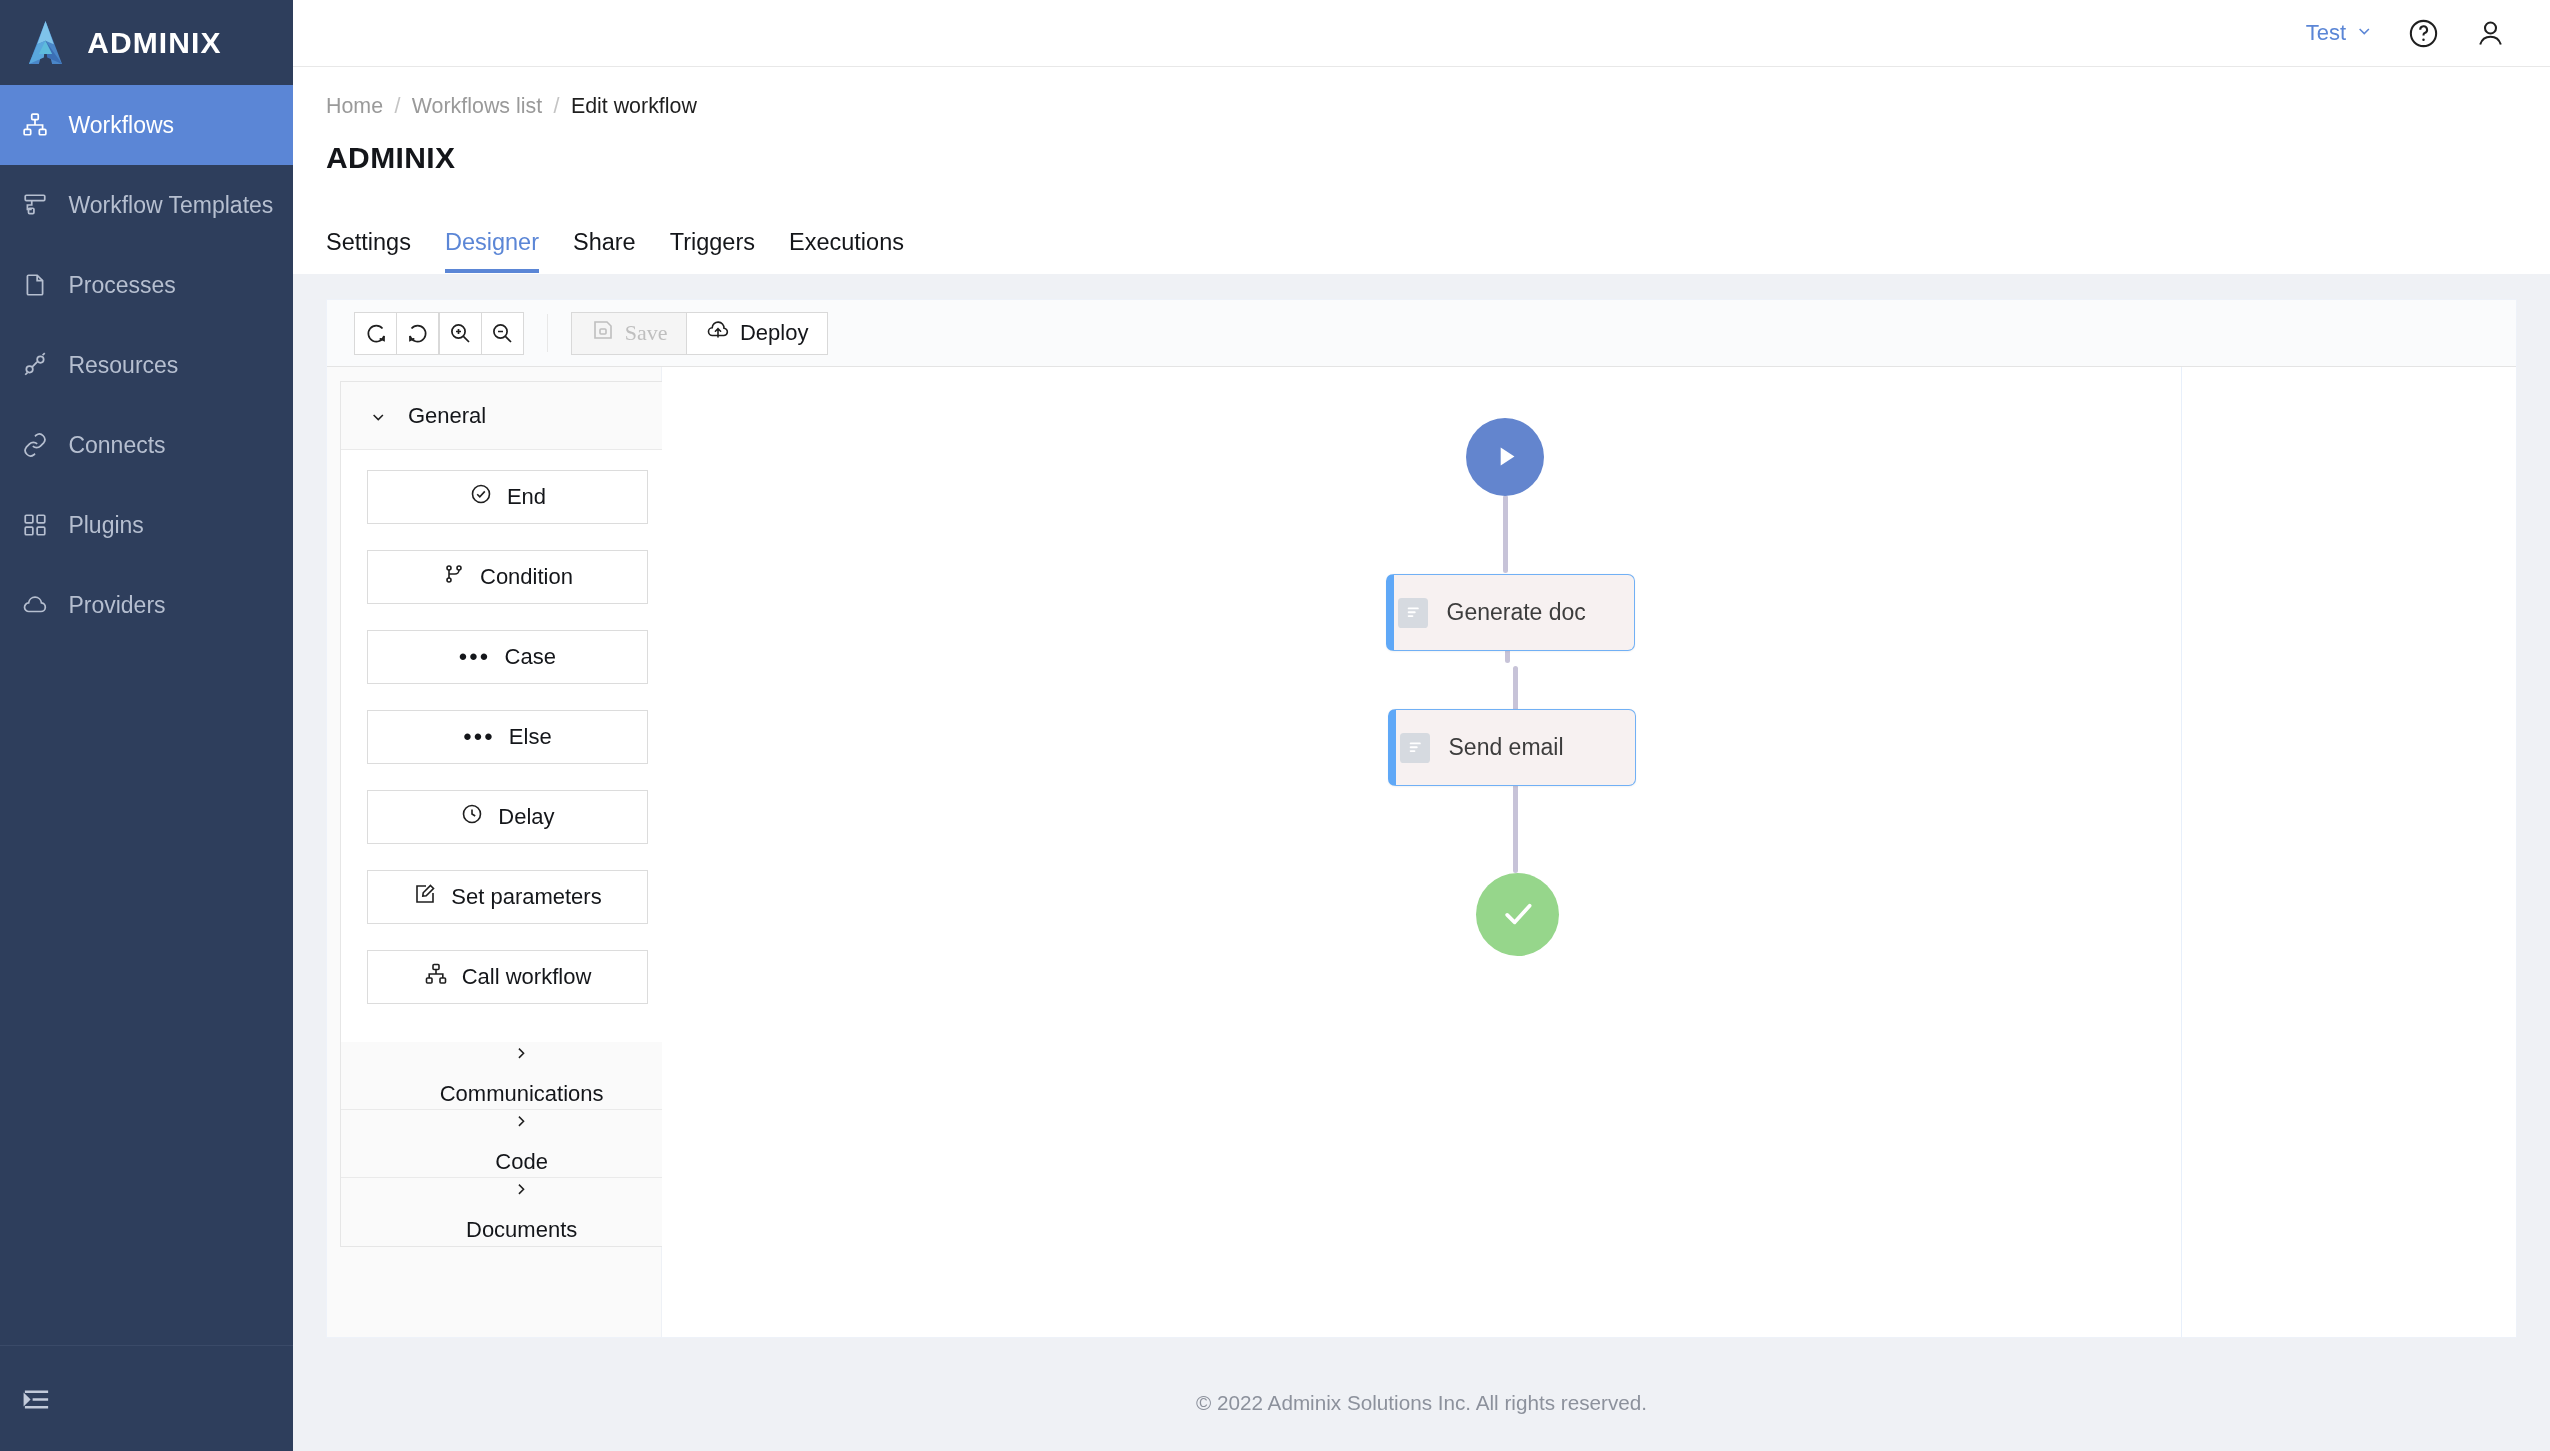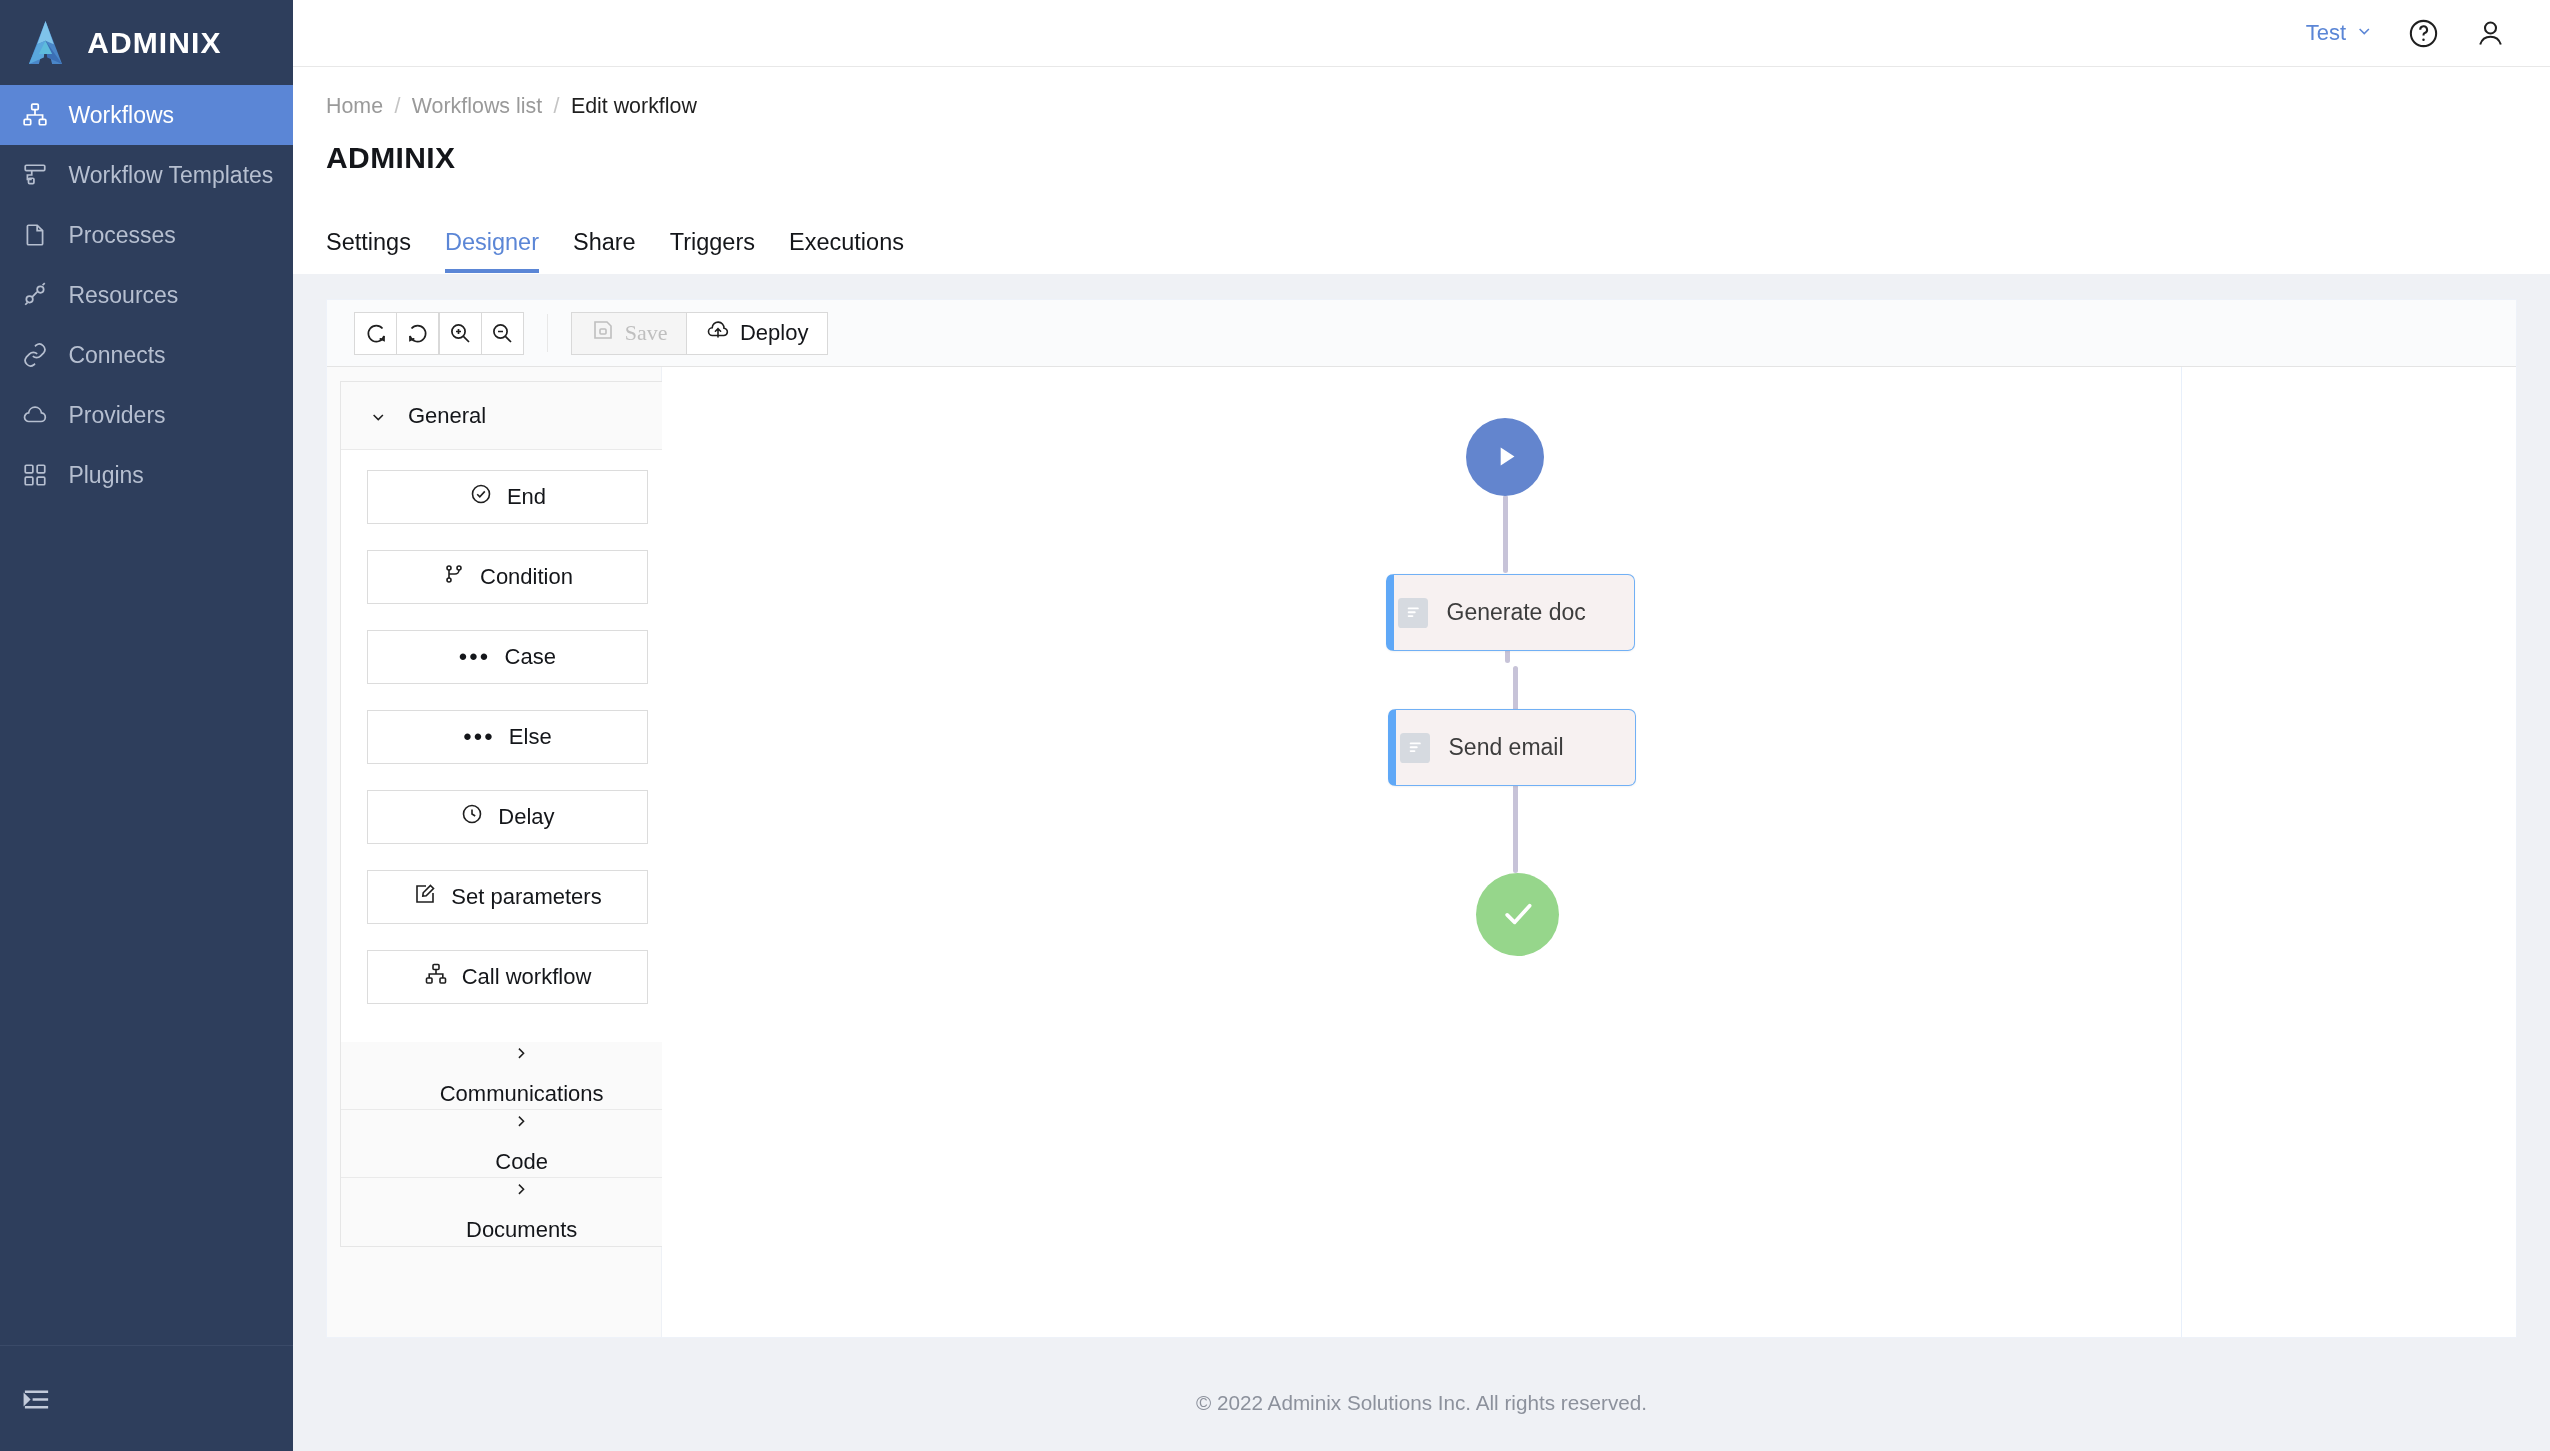--- a/index.html
+++ b/index.html
@@ -21,21 +21,21 @@
     height: 85px; display: flex; align-items: center;
     padding-left: 18.5px; gap: 15.7px; flex: 0 0 auto;
   }
   #brand-logo { width: 53px; height: 53px; flex: 0 0 auto; }
   #brand-text {
     color: #ffffff; font-size: 30px; font-weight: 700;
     letter-spacing: 1.1px;
   }
   #nav { margin-top: 0; flex: 1 1 auto; }
   .nav-item {
-    height: 60px; display: flex; align-items: center;
+    height: 80px; display: flex; align-items: center;
     padding-left: 21.4px; gap: 20px;
     color: #b6bfd0; font-size: 23px; cursor: pointer;
   }
   .nav-item.active { background: #5b86d6; color: #ffffff; }
   .nav-ico { width: 27px; height: 27px; flex: 0 0 auto; display:flex; align-items:center; justify-content:center; }
   .nav-ico svg { width: 26px; height: 26px; display: block; }
   #sidebar-foot {
     height: 107px; border-top: 1.4px solid #3a4a68;
     display: flex; align-items: center; padding-left: 21.4px;
     flex: 0 0 auto;
@@ -279,36 +279,36 @@
           <path d="M10 13a5 5 0 0 0 7 0l3-3a5 5 0 0 0-7-7l-1 1"></path>
           <path d="M14 11a5 5 0 0 0-7 0l-3 3a5 5 0 0 0 7 7l1-1"></path>
         </svg>
       </span>
       <span>Connects</span>
     </div>
 
     <div class="nav-item">
       <span class="nav-ico">
         <svg viewBox="0 0 24 24" fill="none" stroke="currentColor" stroke-width="1.6">
-          <path d="M6.5 18h11a4 4 0 0 0 .5-7.97A6 6 0 0 0 6.1 10.1 3.95 3.95 0 0 0 6.5 18z"></path>
-        </svg>
-      </span>
-      <span>Providers</span>
-    </div>
-
-    <div class="nav-item">
-      <span class="nav-ico">
-        <svg viewBox="0 0 24 24" fill="none" stroke="currentColor" stroke-width="1.6">
           <rect x="3" y="3" width="7" height="7" rx="1"></rect>
             <rect x="14" y="3" width="7" height="7" rx="1"></rect>
           <rect x="3" y="14" width="7" height="7" rx="1"></rect>
             <rect x="14" y="14" width="7" height="7" rx="1"></rect>
         </svg>
       </span>
       <span>Plugins</span>
+    </div>
+
+    <div class="nav-item">
+      <span class="nav-ico">
+        <svg viewBox="0 0 24 24" fill="none" stroke="currentColor" stroke-width="1.6">
+          <path d="M6.5 18h11a4 4 0 0 0 .5-7.97A6 6 0 0 0 6.1 10.1 3.95 3.95 0 0 0 6.5 18z"></path>
+        </svg>
+      </span>
+      <span>Providers</span>
     </div>
 
   </div>
 
   <div id="sidebar-foot">
     <span id="collapse-btn">
       <svg viewBox="0 0 24 24" fill="none" stroke="#c2cada" stroke-width="2">
         <path d="M3 6h18M3 18h18M9 12h12M6 12 3 9v6z" fill="#c2cada"></path>
       </svg>
     </span>

